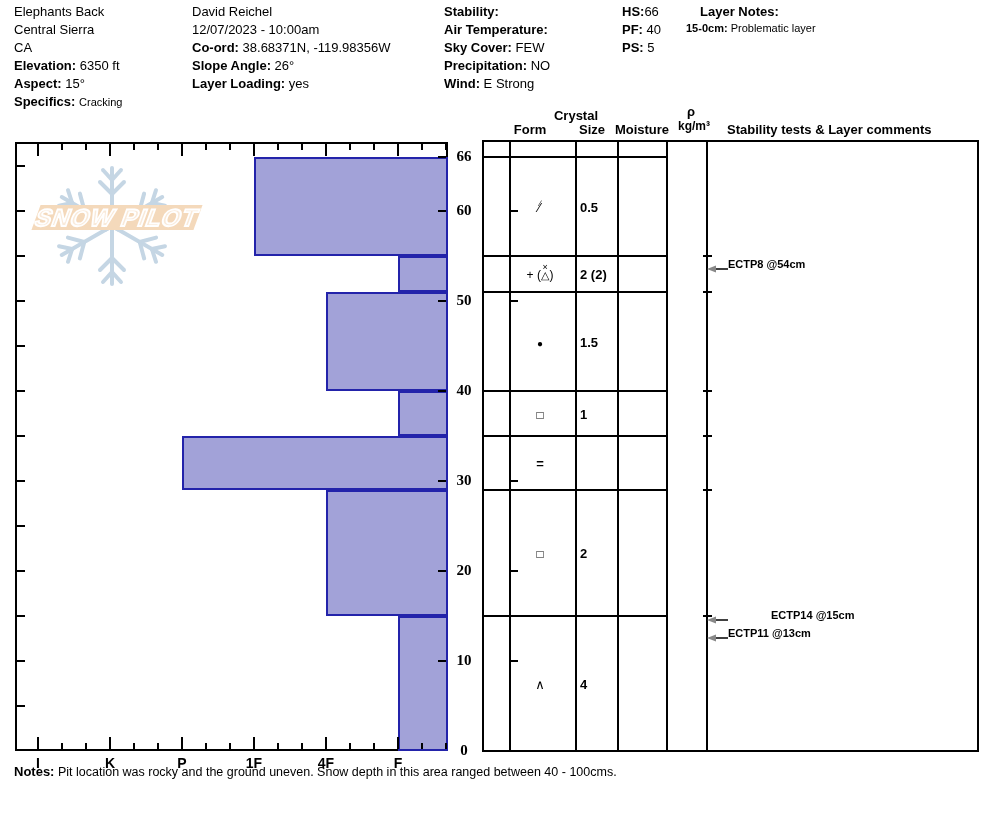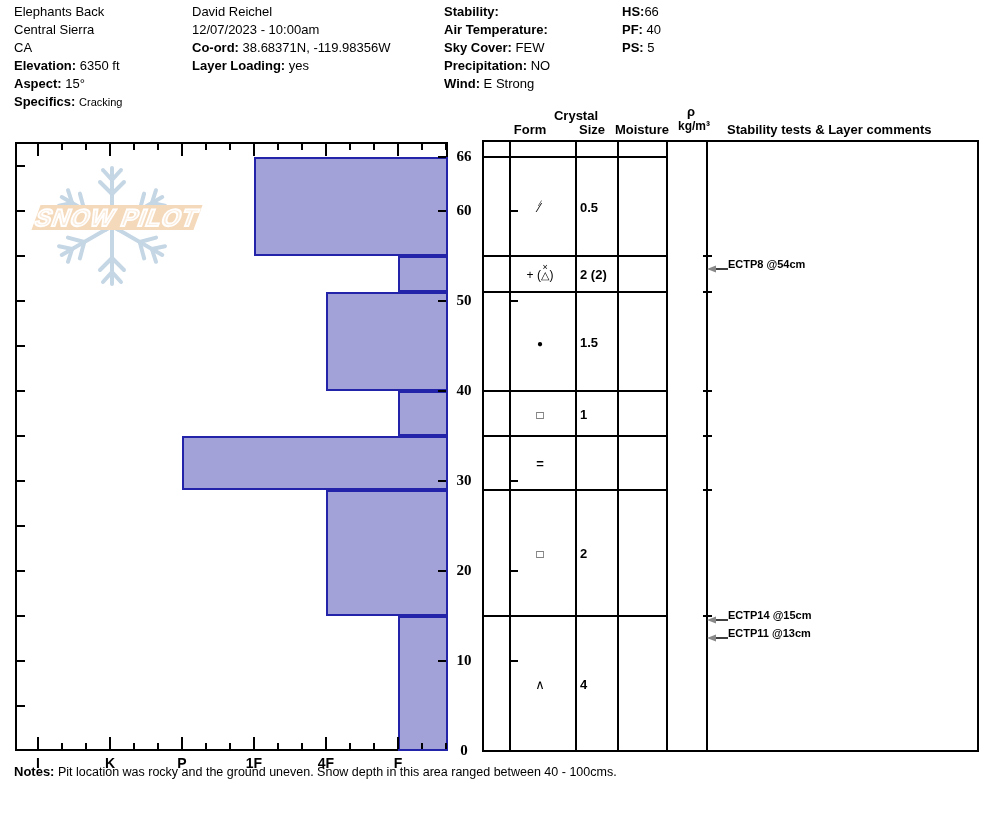--- a/index.html
+++ b/index.html
@@ -55,37 +55,42 @@
     <div class="hl">CA</div>
     <div class="hl"><b>Elevation:</b> <span>6350 ft</span></div>
     <div class="hl"><b>Aspect:</b> <span>15°</span></div>
     <div class="hl"><b>Specifics:</b> <span class="sm">Cracking</span></div>
   </div>
 
   <div class="hcol" style="left:192px">
     <div class="hl">David Reichel</div>
     <div class="hl">12/07/2023 - 10:00am</div>
     <div class="hl"><b>Co-ord:</b> <span>38.68371N, -119.98356W</span></div>
+    <div class="hl"><b>Slope Angle:</b> <span>26°</span></div>
     <div class="hl"><b>Layer Loading:</b> <span>yes</span></div>
   </div>
 
   <div class="hcol" style="left:444px">
     <div class="hl"><b>Stability:</b> <span></span></div>
     <div class="hl"><b>Air Temperature:</b> <span></span></div>
     <div class="hl"><b>Sky Cover:</b> <span>FEW</span></div>
     <div class="hl"><b>Precipitation:</b> <span>NO</span></div>
     <div class="hl"><b>Wind:</b>&nbsp;<span>E Strong</span></div>
   </div>
 
   <div class="hcol" style="left:622px">
     <div class="hl"><b>HS:</b><span>66</span></div>
     <div class="hl"><b>PF:</b> <span>40</span></div>
     <div class="hl"><b>PS:</b> <span>5</span></div>
   </div>
 
+  <div class="hcol" style="left:686px">
+    <div class="hl" style="margin-left:14px"><b>Layer Notes:</b></div>
+    <div class="hl sm"><b class="sm">15-0cm:</b> <span class="sm">Problematic layer</span></div>
+  </div>
 
   <div id="logo">
     <svg width="132" height="132" viewBox="-66 -66 132 132" style="position:absolute;left:10px;top:0">
       <g stroke="#c2d4e3" stroke-width="4" stroke-linecap="round" fill="none">
         <g>
             <line x1="0" y1="8" x2="0" y2="-58"></line>
             <line x1="0" y1="-32" x2="-12" y2="-44"></line>
             <line x1="0" y1="-32" x2="12" y2="-44"></line>
             <line x1="0" y1="-46" x2="-9" y2="-56"></line>
             <line x1="0" y1="-46" x2="9" y2="-56"></line>
@@ -267,19 +272,19 @@
     <div class="sizeval" style="left: 580px; top: 676.5px;">4</div>
     <div class="arrowwrap" style="left: 706px; top: 260px; width: 22px; height: 10px;"><svg width="22" height="10">
         <line x1="9" y1="5" x2="22" y2="5" stroke="#000" stroke-width="1.5"></line>
         <polygon points="1,5 10,1.5 10,8.5" fill="#888888"></polygon>
       </svg></div>
     <div class="test" style="left: 728px; top: 258px;">ECTP8 @54cm</div>
     <div class="arrowwrap" style="left: 706px; top: 611px; width: 22px; height: 10px;"><svg width="22" height="10">
         <line x1="9" y1="5" x2="22" y2="5" stroke="#000" stroke-width="1.5"></line>
         <polygon points="1,5 10,1.5 10,8.5" fill="#888888"></polygon>
       </svg></div>
-    <div class="test" style="left: 728px; top: 609px;">ECTP14 @15cm</div>
+    <div class="test" style="left: 771px; top: 609px;">ECTP14 @15cm</div>
     <div class="arrowwrap" style="left: 706px; top: 629px; width: 22px; height: 10px;"><svg width="22" height="10">
         <line x1="9" y1="5" x2="22" y2="5" stroke="#000" stroke-width="1.5"></line>
         <polygon points="1,5 10,1.5 10,8.5" fill="#888888"></polygon>
       </svg></div>
     <div class="test" style="left: 728px; top: 627px;">ECTP11 @13cm</div>
   </div>
 
 </body></html>

